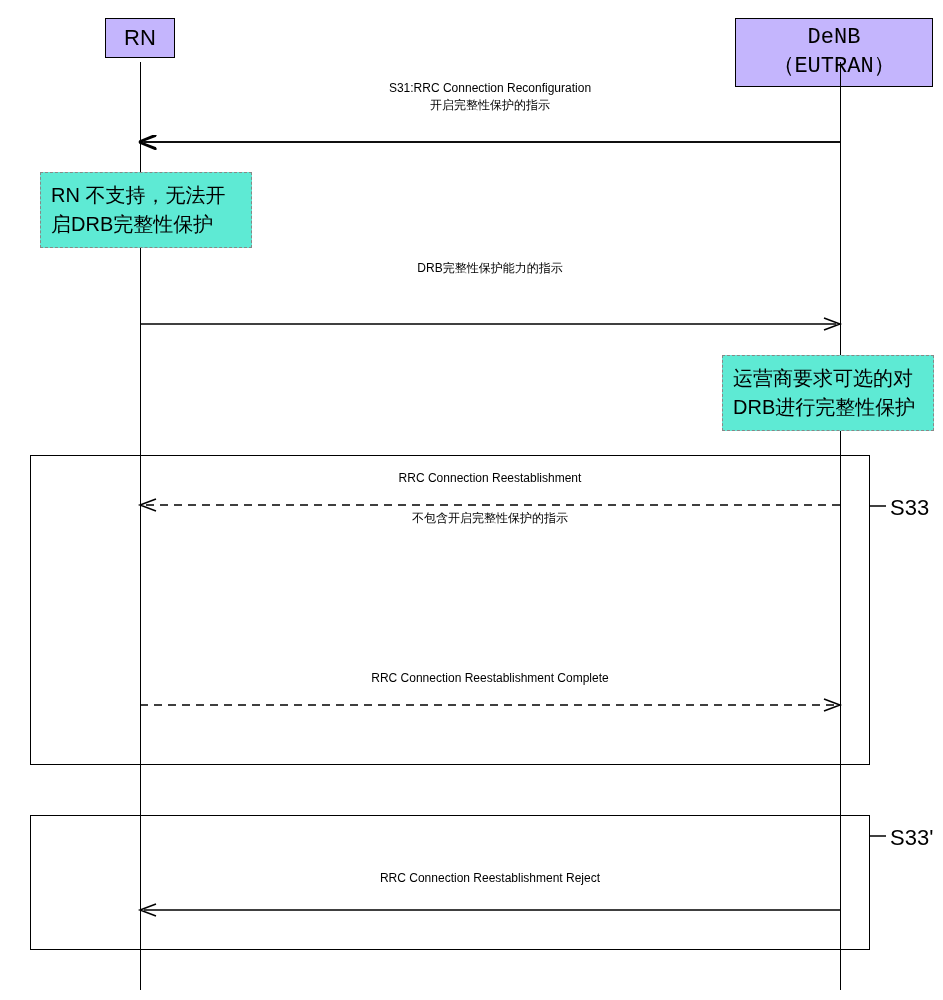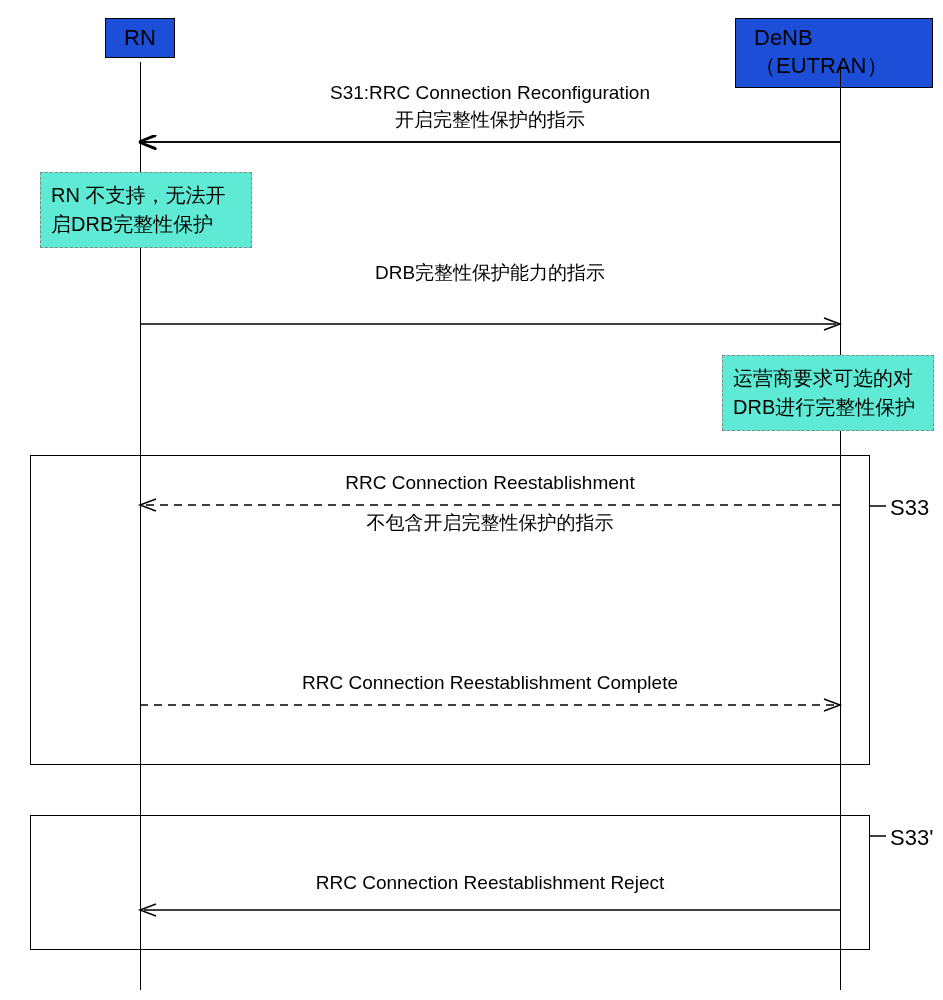--- a/index.html
+++ b/index.html
@@ -11,24 +11,24 @@
     width: 943px;
   }
   .diagram {
     position: relative;
     width: 923px;
     height: 980px;
   }
   .actor-box {
     position: absolute;
     border: 1.5px solid #000;
-    background: #1d4ed8;
+    background: #c4b5fd;
     padding: 6px 18px;
     font-size: 22px;
-    text-align: left;
+    text-align: center;
   }
   .lifeline {
     position: absolute;
     width: 0;
     border-left: 1.5px solid #000;
   }
   .note-box {
     position: absolute;
     border: 1.5px dashed #888;
     background: #5eead4;
@@ -37,21 +37,21 @@
     line-height: 1.45;
   }
   .frame {
     position: absolute;
     border: 1.5px solid #000;
     background: transparent;
   }
   .msg {
     position: absolute;
     text-align: center;
-    font-size: 19px;
+    font-size: 12px;
     line-height: 1.4;
   }
   .label-ext {
     position: absolute;
     font-size: 22px;
   }
   svg.arrow-layer {
     position: absolute;
     left: 0;
     top: 0;
@@ -61,21 +61,21 @@
   }
 </style>
 </head>
 <body>
 
 <div class="diagram">
 
   <div class="actor-box" style="left:95px; top:8px;">
     <span>RN</span>
   </div>
-  <div class="actor-box" style="left:725px; top:8px;">
+  <div class="actor-box" style="left:725px; top:8px;font-family:Liberation Mono, monospace;">
     <span>DeNB（EUTRAN）</span>
   </div>
 
   <div class="lifeline" style="left:130px; top:52px; height:928px;"></div>
   <div class="lifeline" style="left:830px; top:52px; height:928px;"></div>
 
   <div class="msg" style="left:140px; top:70px; width:680px;">
     <div>S31:RRC Connection Reconfiguration</div>
     <div>开启完整性保护的指示</div>
   </div>

